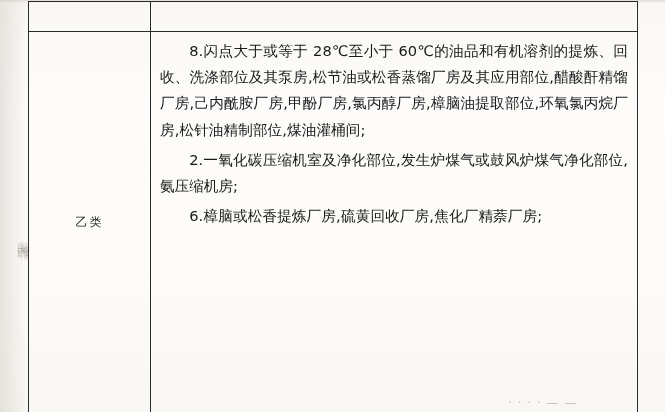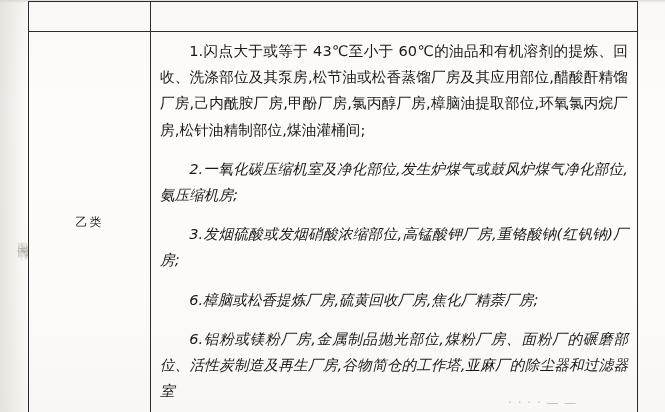--- a/index.html
+++ b/index.html
@@ -113,22 +113,21 @@
     text-align: justify;
     text-justify: inter-ideograph;
   }
 
   .body-cell p {
     margin: 0 0 0 0;
     text-indent: 2em;
   }
 
   .body-cell p + p {
-    margin-top: 13px;
-    font-style: italic;
+    margin-top: 4px;
   }
 
   
   .body-cell p:nth-child(1) { letter-spacing: 0.1px; }
   .body-cell p:nth-child(3) { letter-spacing: 0.15px; }
 
   .bottom-smudge {
     position: absolute;
     left: 508px;
     top: 396px;
@@ -173,22 +172,20 @@
   <div class="rule rule-h mid-rule"></div>
   <div class="rule rule-v col-left-border"></div>
   <div class="rule rule-v col-div-border"></div>
   <div class="rule rule-v col-right-border"></div>
 
   <div class="bleed">使用的生产和贮存</div>
 
   <div class="cat-label">乙类</div>
 
   <div class="body-cell">
-    <p>1.闪点大于或等于 43℃至小于 60℃的油品和有机溶剂的提炼、回收、洗涤部位及其泵房,松节油或松香蒸馏厂房及其应用部位,醋酸酐精馏厂房,己内酰胺厂房,甲酚厂房,氯丙醇厂房,樟脑油提取部位,环氧氯丙烷厂房,松针油精制部位,煤油灌桶间;</p>
+    <p>8.闪点大于或等于 28℃至小于 60℃的油品和有机溶剂的提炼、回收、洗涤部位及其泵房,松节油或松香蒸馏厂房及其应用部位,醋酸酐精馏厂房,己内酰胺厂房,甲酚厂房,氯丙醇厂房,樟脑油提取部位,环氧氯丙烷厂房,松针油精制部位,煤油灌桶间;</p>
     <p>2.一氧化碳压缩机室及净化部位,发生炉煤气或鼓风炉煤气净化部位,氨压缩机房;</p>
-    <p>3.发烟硫酸或发烟硝酸浓缩部位,高锰酸钾厂房,重铬酸钠(红钒钠)厂房;</p>
     <p>6.樟脑或松香提炼厂房,硫黄回收厂房,焦化厂精萘厂房;</p>
-    <p>6.铝粉或镁粉厂房,金属制品抛光部位,煤粉厂房、面粉厂的碾磨部位、活性炭制造及再生厂房,谷物简仓的工作塔,亚麻厂的除尘器和过滤器室</p>
   </div>
 
   <div class="bottom-smudge">· · · ·  — —</div>
 
 </div>
 
 </body></html>

